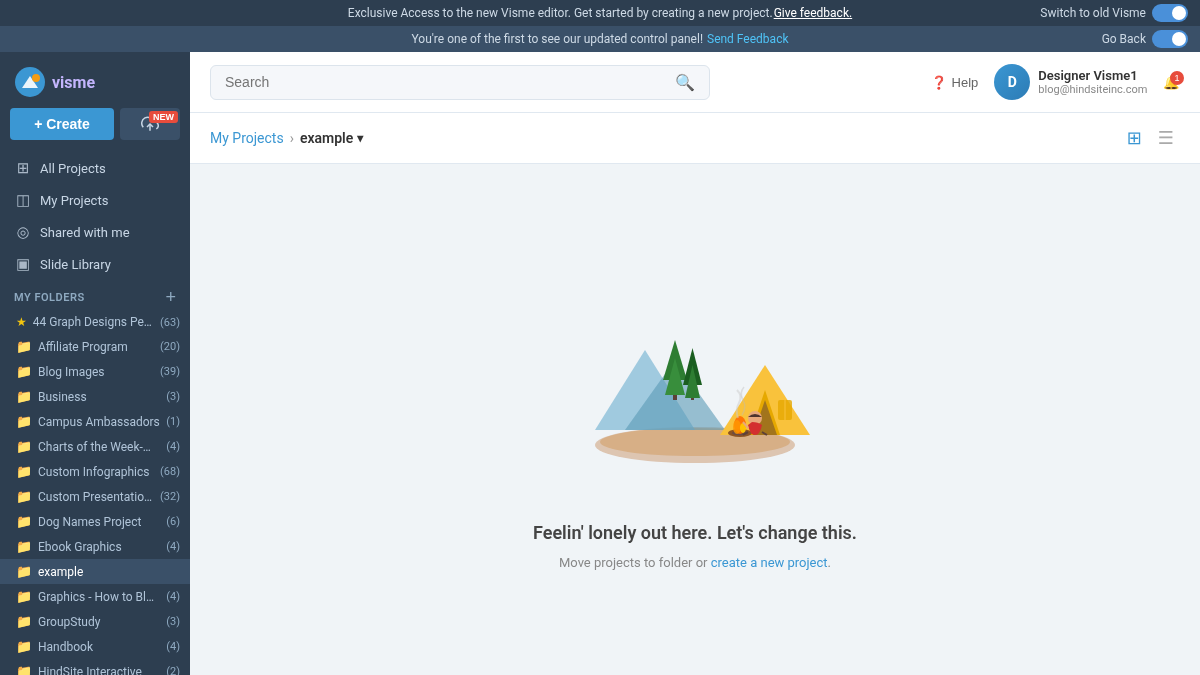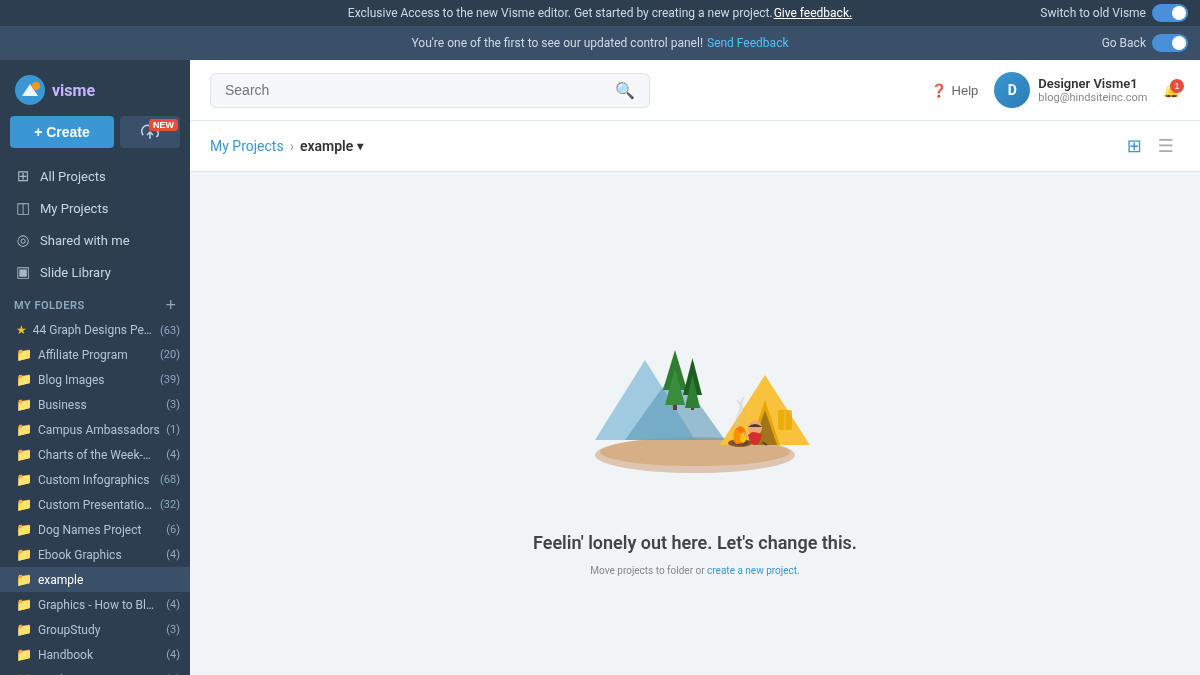--- a/index.html
+++ b/index.html
@@ -57,21 +57,21 @@
       background: #3a5068;
       color: #cdd9e5;
       font-size: 12px;
       text-align: center;
       padding: 4px 12px;
       display: flex;
       align-items: center;
       justify-content: center;
       gap: 4px;
       position: relative;
-      height: 34px;
+      height: 26px;
     }
     .banner-secondary .send-feedback {
       color: #4fc3f7;
       cursor: pointer;
     }
     .banner-secondary .go-back-area {
       position: absolute;
       right: 12px;
       display: flex;
       align-items: center;
@@ -229,21 +229,21 @@
       border-bottom: 1px solid #e0e8f0;
     }
     .search-bar {
       display: flex;
       align-items: center;
       gap: 10px;
       background: #f5f7fa;
       border: 1px solid #dce4ec;
       border-radius: 6px;
       padding: 7px 14px;
-      width: 440px;
+      width: 500px;
     }
     .search-bar input {
       border: none;
       background: transparent;
       outline: none;
       font-size: 14px;
       color: #555;
       flex: 1;
     }
     .search-icon { color: #999; font-size: 16px; }
@@ -359,21 +359,21 @@
       height: 200px;
     }
     .empty-title {
       font-size: 18px;
       font-weight: 600;
       color: #444;
       text-align: center;
       margin-top: 40px;
     }
     .empty-subtitle {
-      font-size: 10px;
+      font-size: 13px;
       color: #888;
       text-align: center;
     }
     .empty-subtitle a {
       color: #3b97d3;
       text-decoration: none;
       cursor: pointer;
     }
   </style>
 </head>

